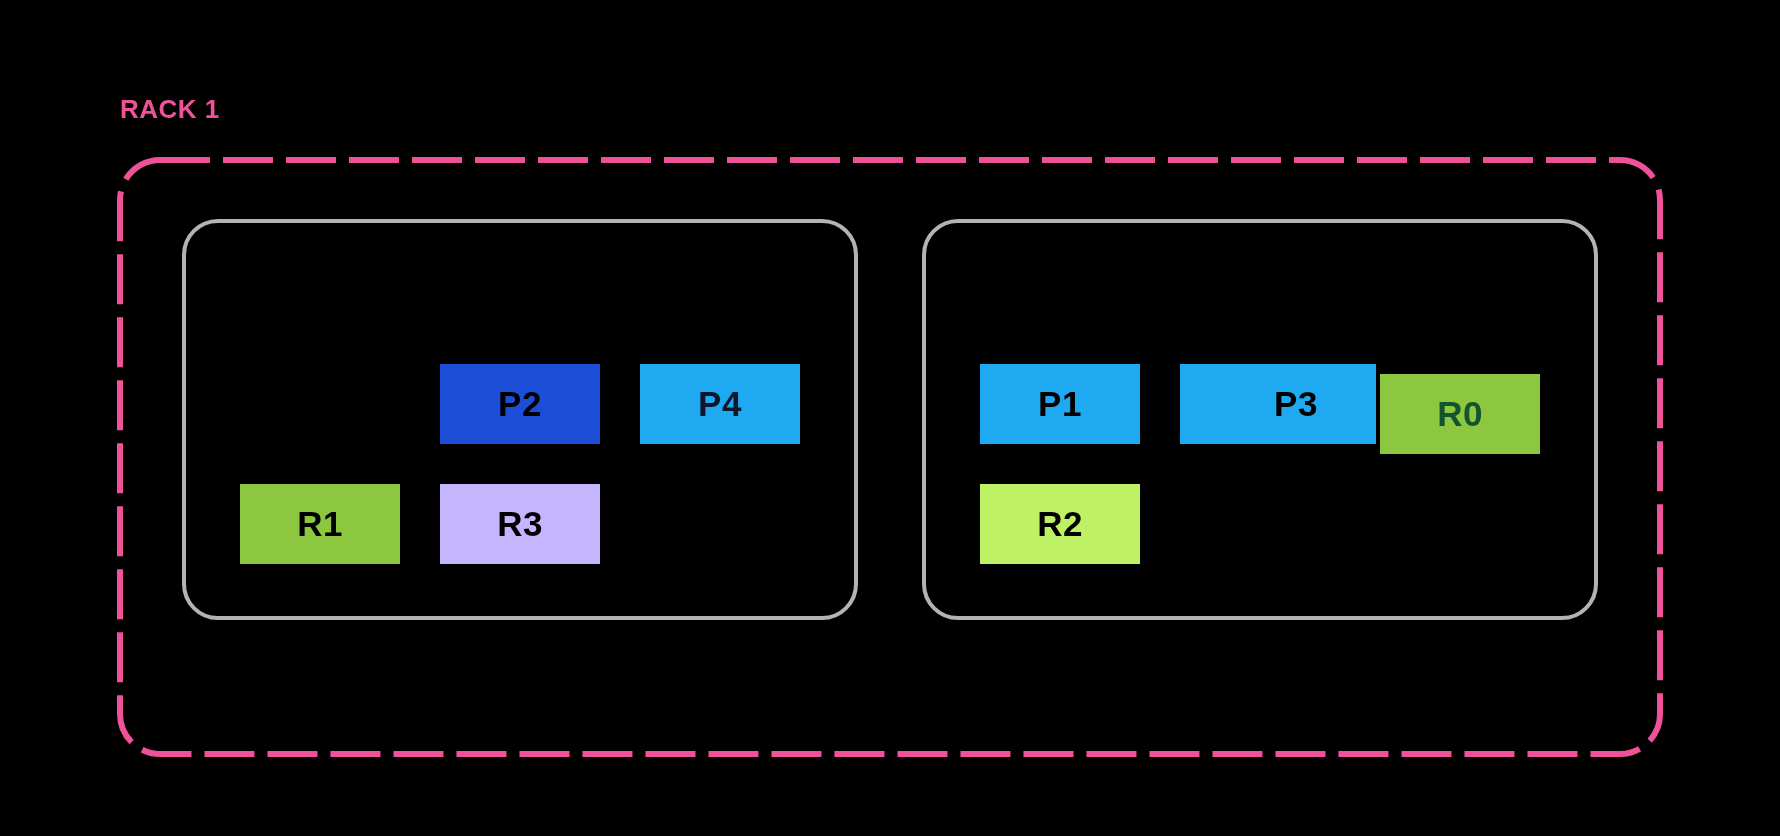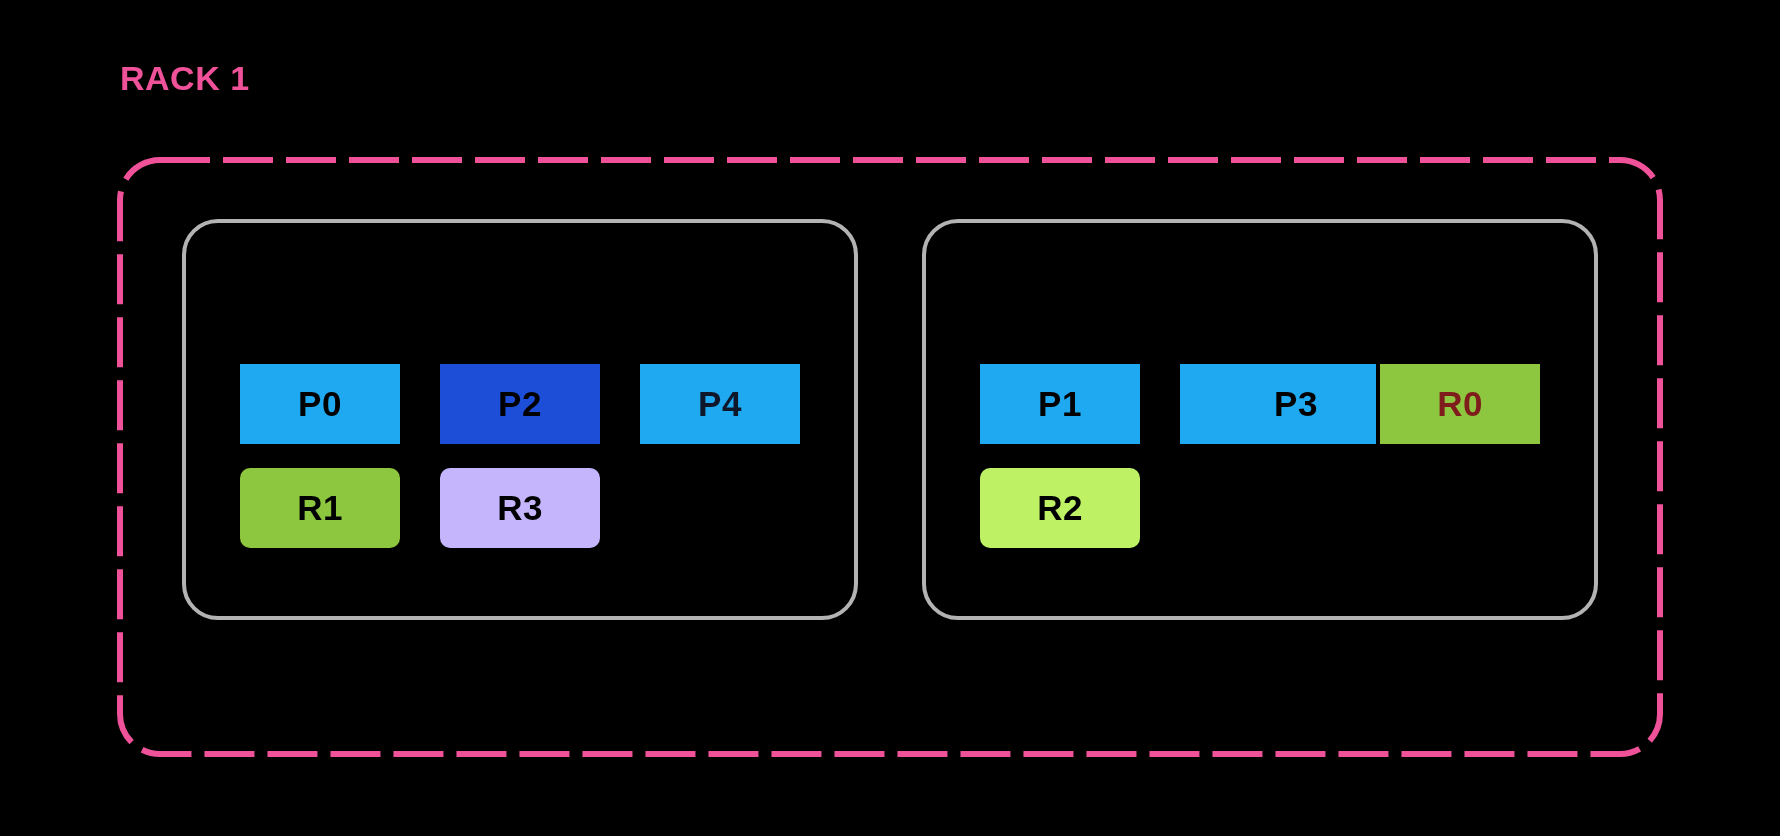--- a/index.html
+++ b/index.html
@@ -9,22 +9,22 @@
   }
   #screen {
     position: relative;
     width: 1780px;
     height: 836px;
     overflow: hidden;
   }
   .rack-title {
     position: absolute;
     left: 120px;
-    top: 60px;
-    font-size: 34px;
+    top: 95px;
+    font-size: 26px;
     font-weight: 700;
     letter-spacing: 0.5px;
     line-height: 1.1;
     white-space: nowrap;
   }
   .rack-border-svg {
     position: absolute;
     left: 117px;
     top: 157px;
   }
@@ -44,44 +44,43 @@
     width: 160px;
     height: 80px;
     display: flex;
     align-items: center;
     justify-content: center;
     font-size: 35px;
     font-weight: 700;
     letter-spacing: 0.5px;
   }
   .row1 { top: 141px; }
-  .row2 { top: 245px; border-radius: 10px; }
+  .row2 { top: 261px; }
   .col1 { left: 54px; }
   .col2 { left: 254px; }
   .col3 { left: 454px; }
 </style>
 </head>
 <body>
 
 <div id="screen" style="background-color: rgb(0, 0, 0);">
 
   <div class="rack-title" style="color: rgb(239, 82, 153);">RACK 1</div>
 
   <svg class="rack-border-svg" width="1546" height="600">
     <rect x="3" y="3" width="1540" height="594" rx="40" ry="40" fill="none" stroke-width="6" stroke-dasharray="50 13" stroke="#EF5299"></rect>
   </svg>
 
   <div class="node-box" id="node-box-1" style="border-color: rgb(179, 179, 179);">
-    <div class="shard row1 col1" style="background-color: rgb(31, 169, 241); color: rgb(0, 0, 0);">P0</div>
     <div class="shard row1 col2" style="background-color: #1d4ed8; color: rgb(0, 0, 0);">P2</div>
     <div class="shard row1 col3" style="background-color: rgb(31, 169, 241); color: #0f172a;">P4</div>
     <div class="shard row2 col1" style="background-color: rgb(141, 198, 63); color: rgb(0, 0, 0);">R1</div>
     <div class="shard row2 col2" style="background-color: #c4b5fd; color: rgb(0, 0, 0);">R3</div>
   </div>
 
   <div class="node-box" id="node-box-2" style="border-color: rgb(179, 179, 179);">
     <div class="shard row1 col1" style="background-color: rgb(31, 169, 241); color: rgb(0, 0, 0);">P1</div>
     <div class="shard row1 col2" style="background-color: rgb(31, 169, 241); color: rgb(0, 0, 0); padding-left: 36px;">P3</div>
-    <div class="shard row1 col3" style="background-color: rgb(141, 198, 63); color: #7f1d1d;">R0</div>
+    <div class="shard row1 col3" style="background-color: rgb(141, 198, 63); color: #14532d; margin-top: 10px;">R0</div>
     <div class="shard row2 col1" style="background-color: #bef264; color: rgb(0, 0, 0);">R2</div>
   </div>
 
 </div>
 
 </body></html>

